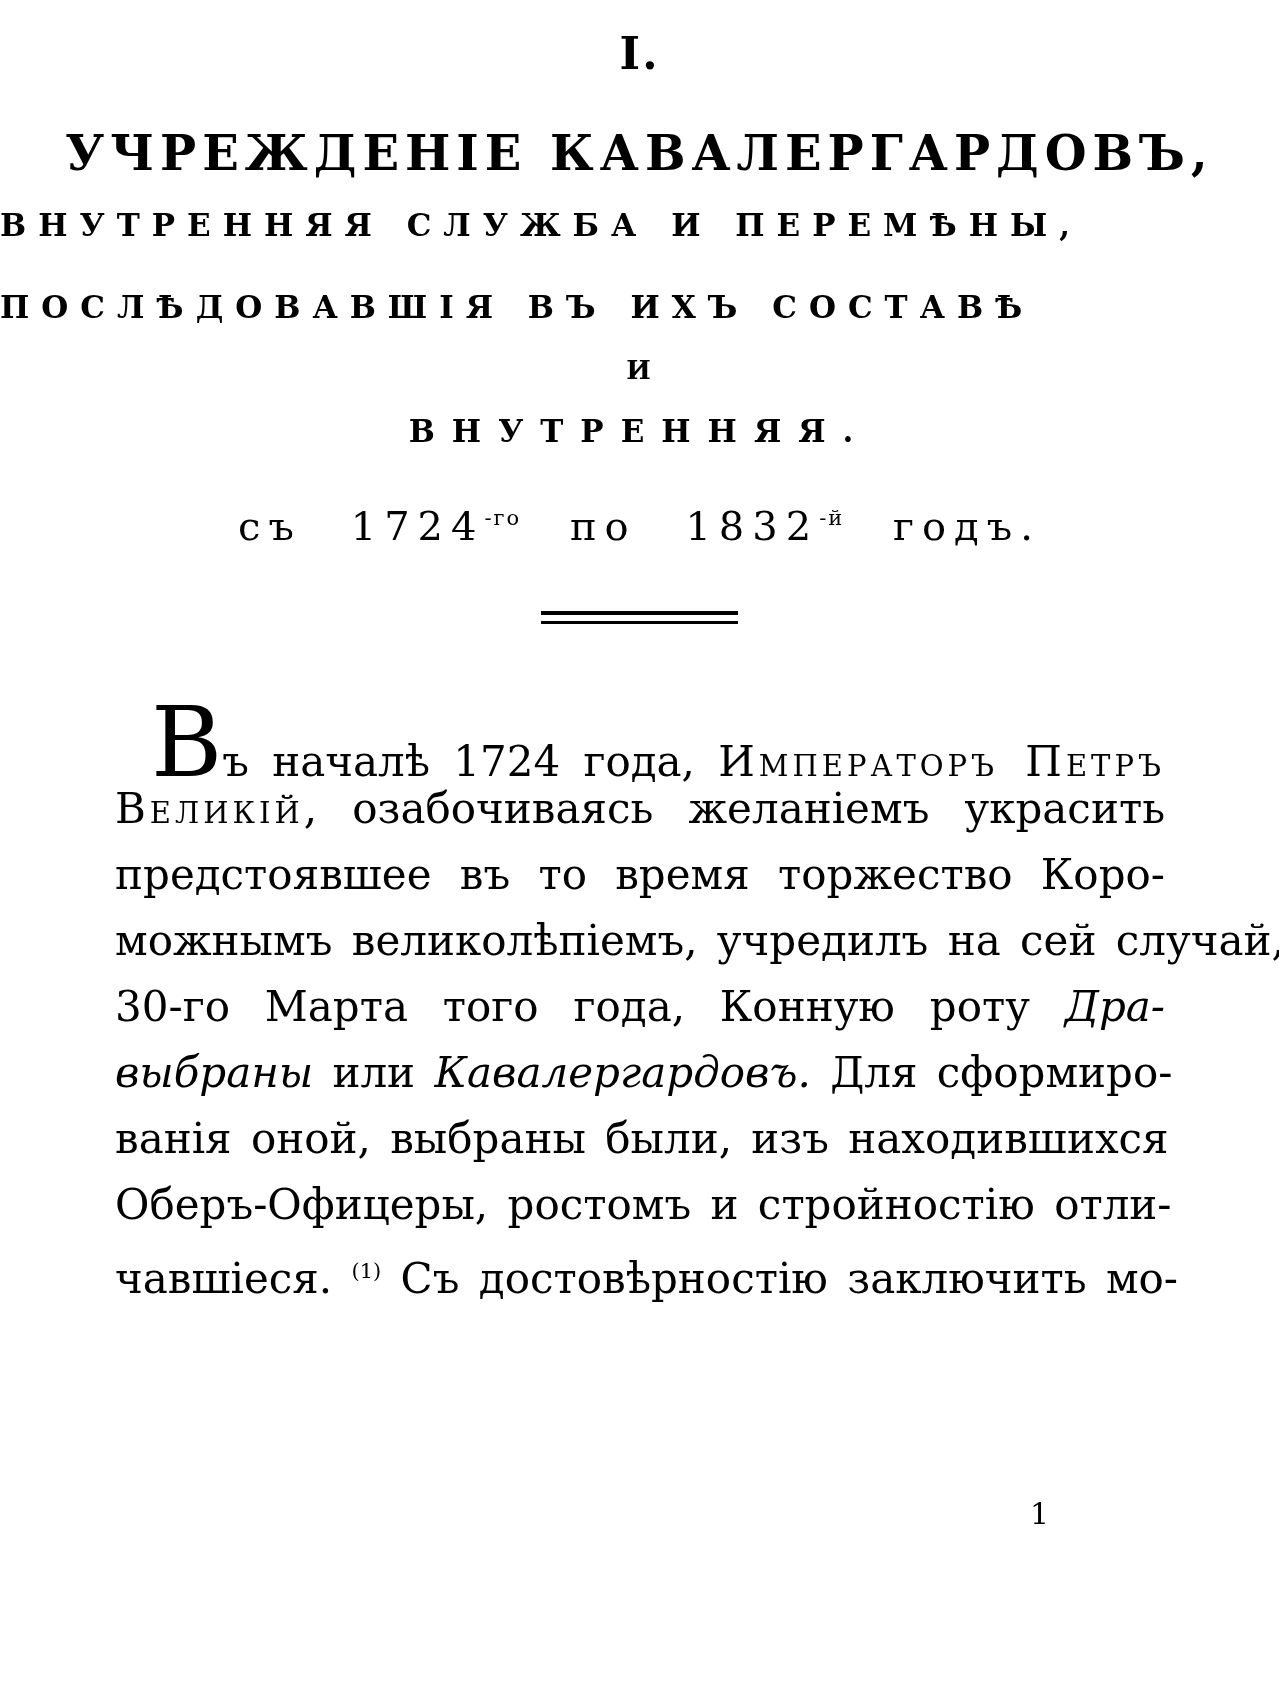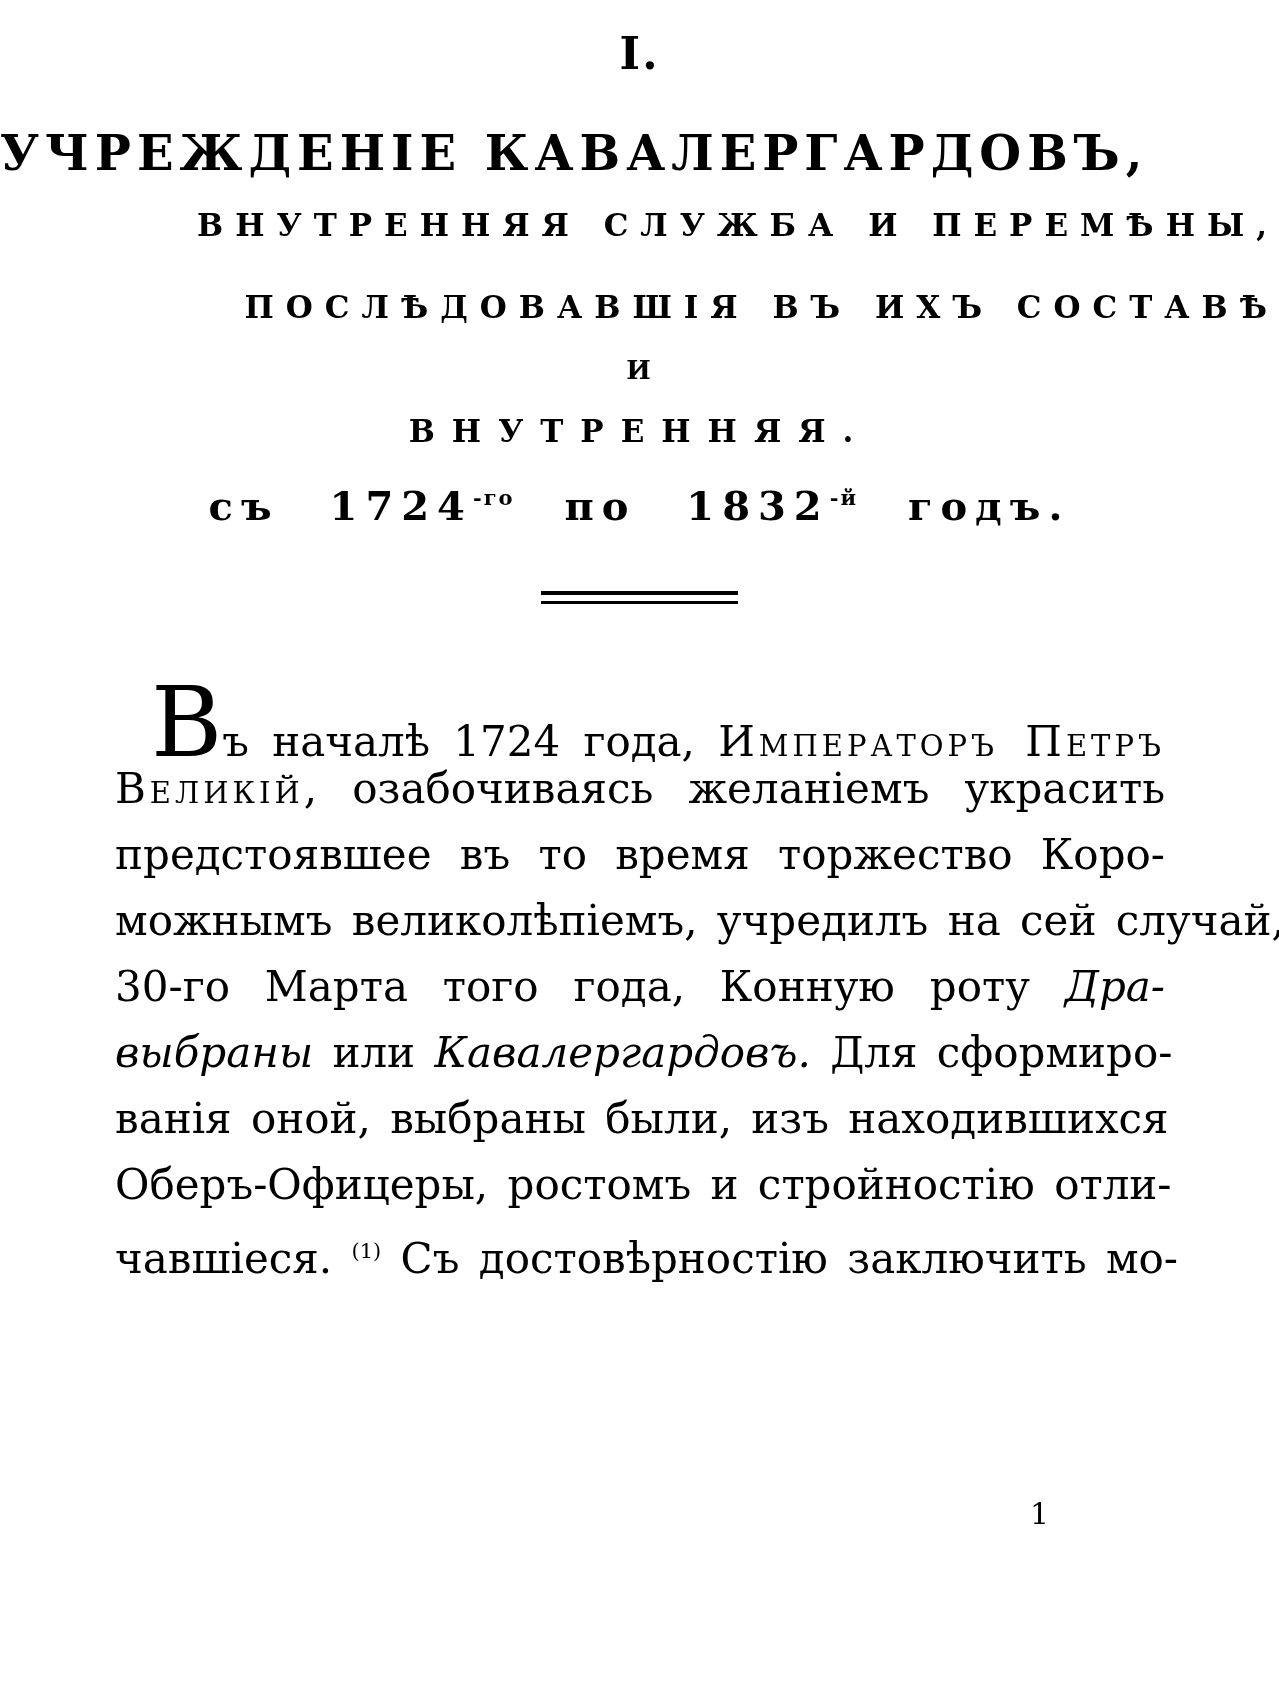--- a/index.html
+++ b/index.html
@@ -14,51 +14,52 @@
   }
   .section-number {
     padding-top: 28px;
     text-align: center;
     font-size: 44px;
     font-weight: 700;
     letter-spacing: 2px;
   }
   .title-main {
     margin: 46px 0 0 0;
+    text-align: center;
     font-size: 48px;
     font-weight: 700;
     letter-spacing: 6px;
   }
   .title-sub {
     margin-top: 26px;
-    text-align: right;
+    text-align: left;
     font-size: 31px;
     font-weight: 700;
     letter-spacing: 12px;
   }
   .title-sub.second { margin-top: 46px; }
   .title-and {
     margin-top: 30px;
     text-align: center;
     font-size: 26px;
     font-weight: 700;
     letter-spacing: 2px;
   }
   .title-ustr {
     margin-top: 28px;
     text-align: center;
     font-size: 31px;
     font-weight: 700;
     letter-spacing: 17px;
   }
   .date-line {
-    margin-top: 33px;
+    margin-top: 54px;
     text-align: center;
     font-size: 40px;
-    font-weight: 700;
+    font-weight: 400;
     letter-spacing: 8px;
     word-spacing: 28px;
   }
   .date-line .sup { letter-spacing: 2px; }
   .double-rule {
     width: 197px;
     height: 6px;
     margin: 62px auto 0 auto;
     border-top: 4px solid #000000;
     border-bottom: 3px solid #000000;

